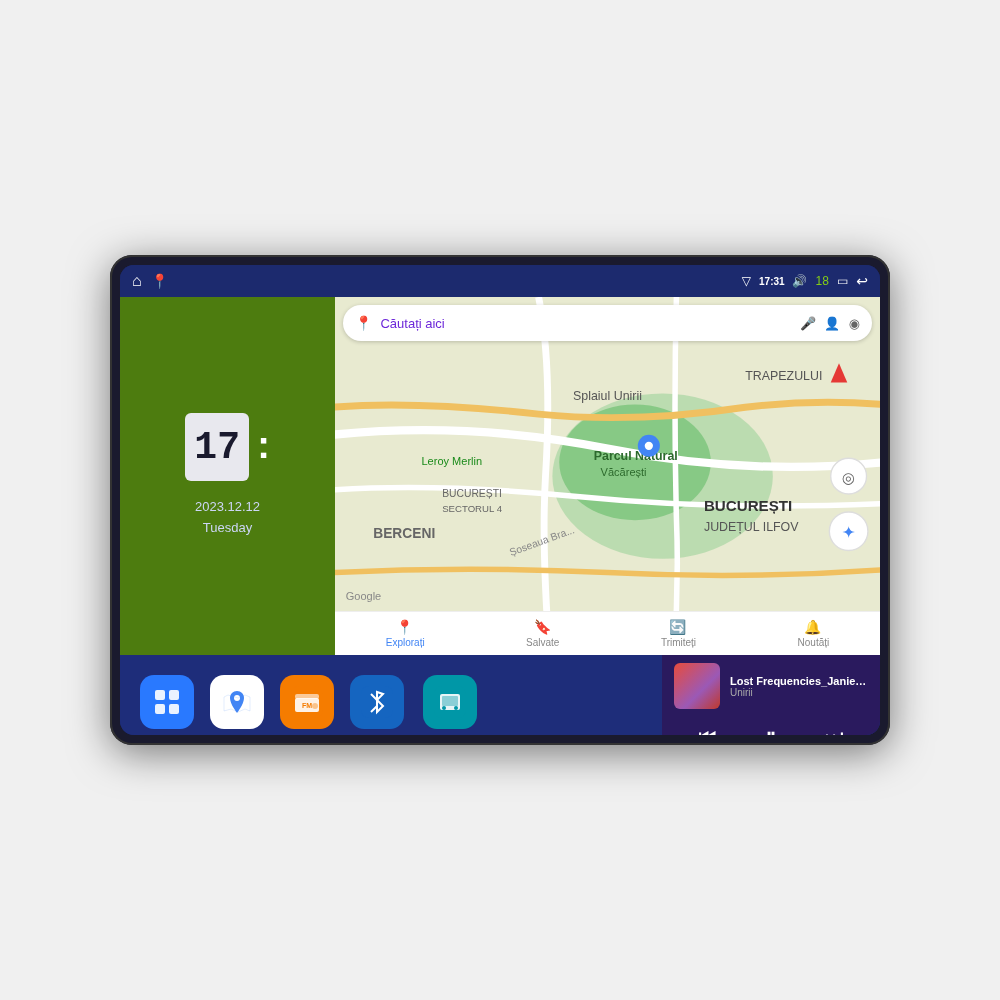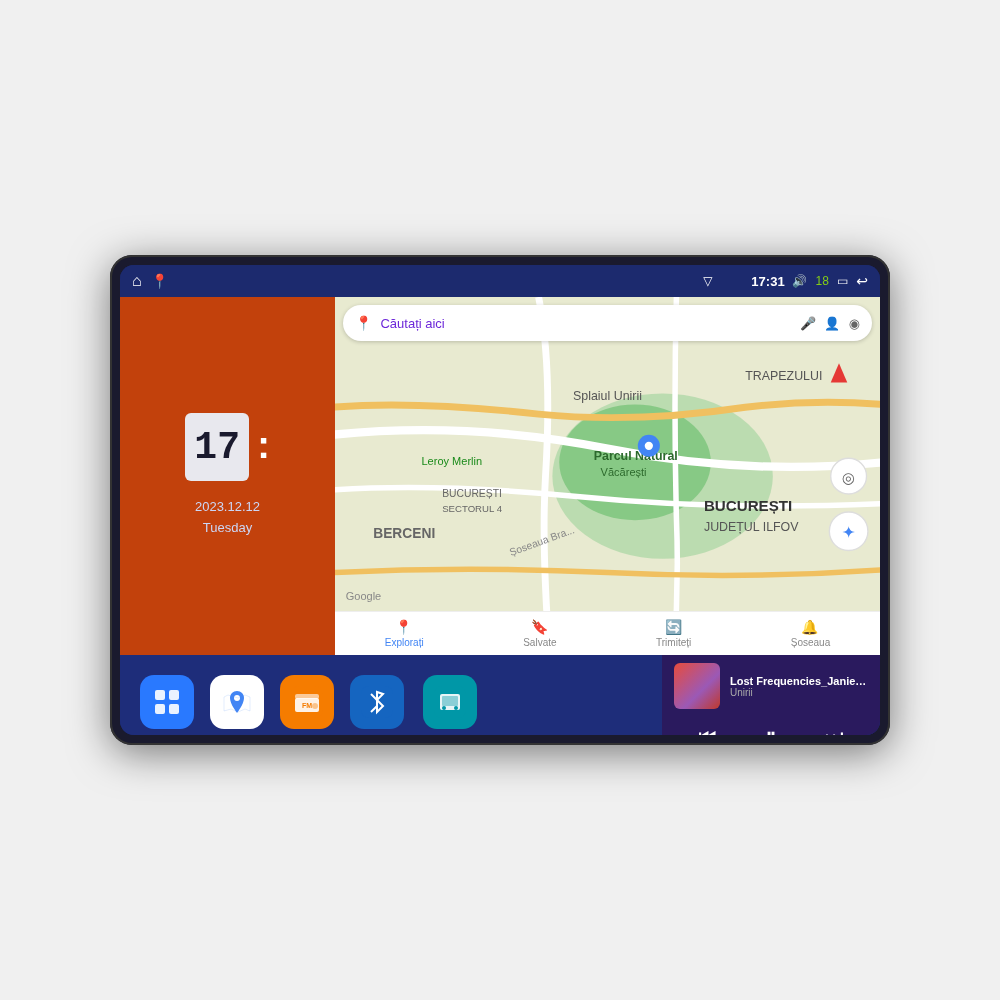--- a/index.html
+++ b/index.html
@@ -61,21 +61,21 @@
     .main-content {
       flex: 1;
       display: flex;
       flex-direction: row;
       gap: 0;
     }
 
     
     .left-panel {
       width: 215px;
-      background: #c2410c;
+      background: #4d7c0f;
       display: flex;
       flex-direction: column;
       align-items: center;
       justify-content: center;
       padding: 16px;
       flex-shrink: 0;
     }
 
     .clock-widget {
       display: flex;
@@ -308,21 +308,21 @@
 <div class="device-outer">
   <div class="device-screen">
 
     <div class="status-bar">
       <div class="status-left">
         <span style="color:white;font-size:16px;">⌂</span>
         <span style="color:white;font-size:14px;">📍</span>
       </div>
       <div class="status-right">
         <span style="font-size:12px;color:white;">▽</span>
-        <span style="font-size:13px;font-weight:600;color:white;margin-left:31px;">17:31</span>
+        <span style="font-size:10px;font-weight:600;color:white;">17:31</span>
         <span style="font-size:12px;">🔊</span>
         <span style="font-size:12px;color:#84cc16;">18</span>
         <span style="font-size:12px;color:white;">▭</span>
         <span style="font-size:14px;color:white;">↩</span>
       </div>
     </div>
 
     <div class="main-content">
 
       <div class="left-panel">
@@ -406,21 +406,21 @@
           <div class="map-nav-item">
             <span class="map-nav-icon">🔖</span>
             <span>Salvate</span>
           </div>
           <div class="map-nav-item">
             <span class="map-nav-icon">🔄</span>
             <span>Trimiteți</span>
           </div>
           <div class="map-nav-item">
             <span class="map-nav-icon">🔔</span>
-            <span>Șoseaua</span>
+            <span>Noutăți</span>
           </div>
         </div>
       </div>
     </div>
 
     <div class="bottom-area">
 
       <div class="apps-row">
 
         <div class="app-icon-item">

